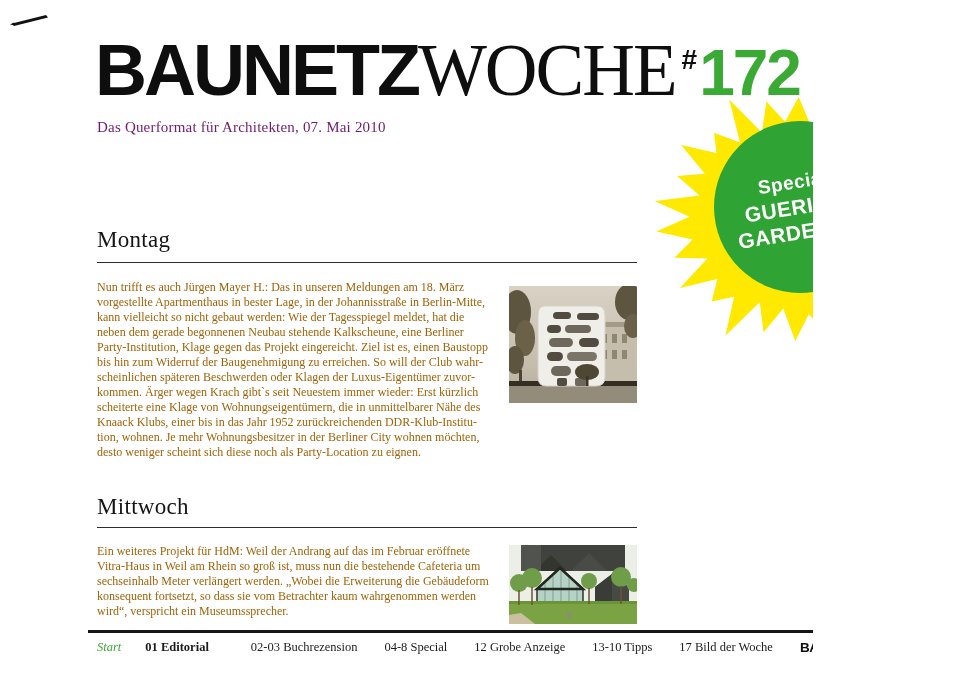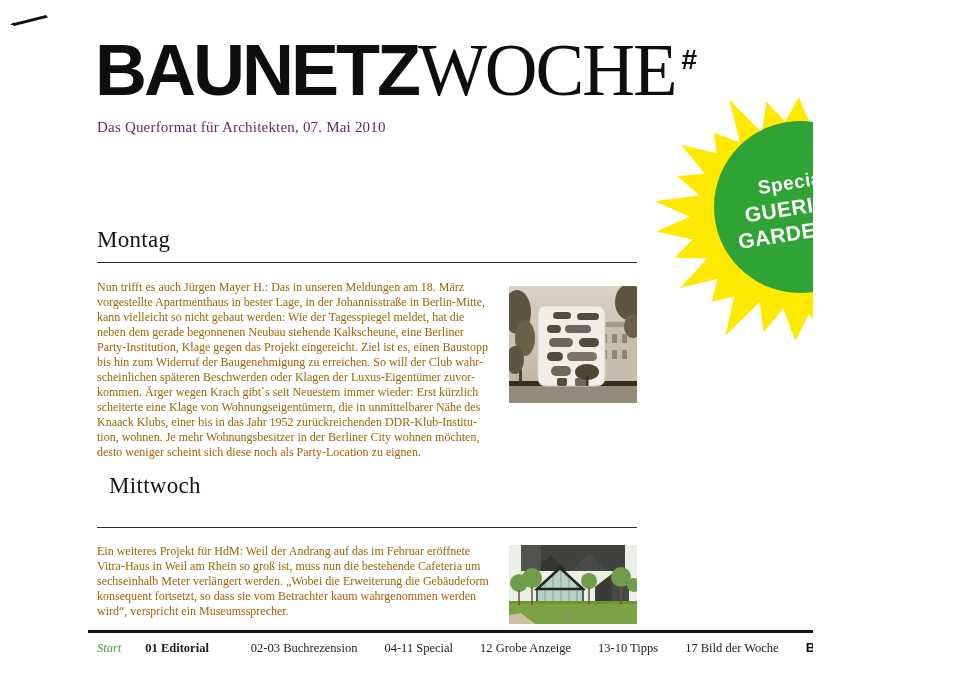--- a/index.html
+++ b/index.html
@@ -34,21 +34,21 @@
 
   
   .section-heading{position:absolute;left:97px;font-size:23px;color:#141414;letter-spacing:0.3px;}
   .rule{position:absolute;left:97px;width:540px;height:1px;background:#2e2e2e;}
   .para{position:absolute;left:97px;width:414px;font-size:12px;line-height:15px;color:#a16207;white-space:pre-line;}
 
   .article-img{position:absolute;left:509px;display:block;}
 
   
   .footer-rule{position:absolute;left:88px;top:630px;width:856px;height:3px;background:#161616;}
-  .footer{position:absolute;left:97px;top:640px;width:847px;display:flex;align-items:center;font-size:12.5px;}
+  .footer{position:absolute;left:97px;top:640px;width:847px;display:flex;align-items:flex-start;font-size:12.5px;}
   .start{color:var(--green);font-style:italic;font-size:12.5px;}
   .start-arrow{margin:0 14px 0 10px;transform:translateY(1px);}
   .nav-item{color:#1c1c1c;margin-right:27px;white-space:nowrap;}
   .nav-item.bold{font-style:normal;font-weight:bold;margin-right:42px;}
   .footer-brand{margin-left:auto;white-space:nowrap;display:flex;align-items:baseline;}
   .footer-brand .bold{font-family:"Liberation Sans", sans-serif;font-weight:bold;font-size:13.5px;color:#0e0e0e;letter-spacing:-0.3px;}
   .footer-brand .serif{font-family:"Liberation Serif", serif;font-size:13.5px;color:#0e0e0e;letter-spacing:0.5px;}
   .archiv{color:var(--green);font-style:italic;text-decoration:underline;font-size:12.5px;cursor:pointer;}
 </style>
 </head>
@@ -58,20 +58,21 @@
 
   <svg class="pen" viewBox="0 0 42 18">
     <polygon points="2,12.5 36,4 38,6.5 4,15" fill="#111"></polygon>
     <polygon points="0,13.5 4,11.5 5,14.5" fill="#111"></polygon>
   </svg>
 
   <div class="logo">
     <span class="bold">BAUNETZ</span>
       <span class="serif">WOCHE</span>
       <span class="hash">#</span>
+      <span class="issue">172</span>
   </div>
   <div class="subtitle">Das Querformat für Architekten, 07. Mai 2010</div>
 
   <svg class="sun" viewBox="0 0 285 262">
     <polygon id="sun-rays" points="274.9,88.9 247.6,110.1 283.6,118.3 247.8,133.2 266.8,146.9 239.2,154.5 275.5,178.7 235.7,177.0 247.8,198.6 221.9,196.5 239.5,232.4 198.3,206.5 202.2,237.2 177.7,218.9 172.3,247.6 153.8,228.3 140.3,255.1 128.3,222.5 108.6,246.2 104.7,216.2 70.5,249.6 79.1,210.8 56.7,215.5 62.4,193.1 25.0,201.9 52.4,172.5 19.4,171.8 37.7,153.6 1.3,145.6 34.6,130.8 -0.6,115.0 44.5,109.5 22.2,90.1 49.9,87.7 26.1,59.0 61.4,66.9 59.1,46.7 85.0,56.6 74.2,13.6 106.9,46.6 111.4,15.6 130.2,35.7 143.7,10.9 155.9,39.9 176.2,15.1 178.9,48.7 204.3,29.7 204.2,54.0 243.1,33.1 222.9,69.9 249.5,67.8 231.6,91.5"></polygon>
     <circle cx="145" cy="121" r="86"></circle>
     <g transform="translate(145,121) rotate(-9)">
       <text class="t1" y="-19">Special:</text>
       <text class="t2" y="7">GUERILLA</text>
       <text class="t2" y="32">GARDENING</text>
@@ -138,21 +139,21 @@
       <rect x="42" y="80" width="20" height="10" rx="5" fill="#6d685b"></rect>
       <rect x="68" y="80" width="18" height="10" rx="5"></rect>
       <rect x="48" y="92" width="10" height="8" rx="2"></rect>
       <rect x="66" y="92" width="12" height="8" rx="2" fill="#6d685b"></rect>
     </g>
 
     <ellipse cx="78" cy="86" rx="12" ry="8" fill="#4e4733"></ellipse>
     <rect x="77" y="90" width="2.5" height="10" fill="#3d3627"></rect>
   </svg>
 
-  <div class="section-heading" style="top:473px;margin-left:12px;">Mittwoch</div>
+  <div class="section-heading" style="top:494px;">Mittwoch</div>
   <div class="rule" style="top:527px;"></div>
   <div class="para" style="top:544px;">Ein weiteres Projekt für HdM: Weil der Andrang auf das im Februar eröffnete
 Vitra-Haus in Weil am Rhein so groß ist, muss nun die bestehende Cafeteria um
 sechseinhalb Meter verlängert werden. „Wobei die Erweiterung die Gebäudeform
 konsequent fortsetzt, so dass sie vom Betrachter kaum wahrgenommen werden
 wird“, verspricht ein Museumssprecher.</div>
 
   <svg class="article-img" style="top:545px;" width="128" height="79" viewBox="0 0 128 79">
     <rect width="128" height="79" fill="#eceee8"></rect>
 
@@ -197,21 +198,21 @@
 
   <div class="footer-rule"></div>
   <div class="footer">
     <span class="start">Start</span>
     <svg class="start-arrow" width="30" height="11" viewBox="0 0 30 11">
       <line x1="1" y1="5.5" x2="26" y2="5.5" stroke="var(--green)" stroke-width="1.6"></line>
       <polyline points="20,1 27,5.5 20,10" fill="none" stroke="var(--green)" stroke-width="1.6"></polyline>
     </svg>
     <span class="nav-item bold">01 Editorial</span>
     <span class="nav-item">02-03 Buchrezension</span>
-    <span class="nav-item">04-11 Special</span>
+    <span class="nav-item">04-8 Special</span>
     <span class="nav-item">12 Grobe Anzeige</span>
     <span class="nav-item">13-10 Tipps</span>
     <span class="nav-item">17 Bild der Woche</span>
     <span class="footer-brand">
       <span class="bold">BAUNETZ</span>
         <span class="serif">WOCHE</span>
       <span class="archiv">Archiv</span>
     </span>
   </div>
 

